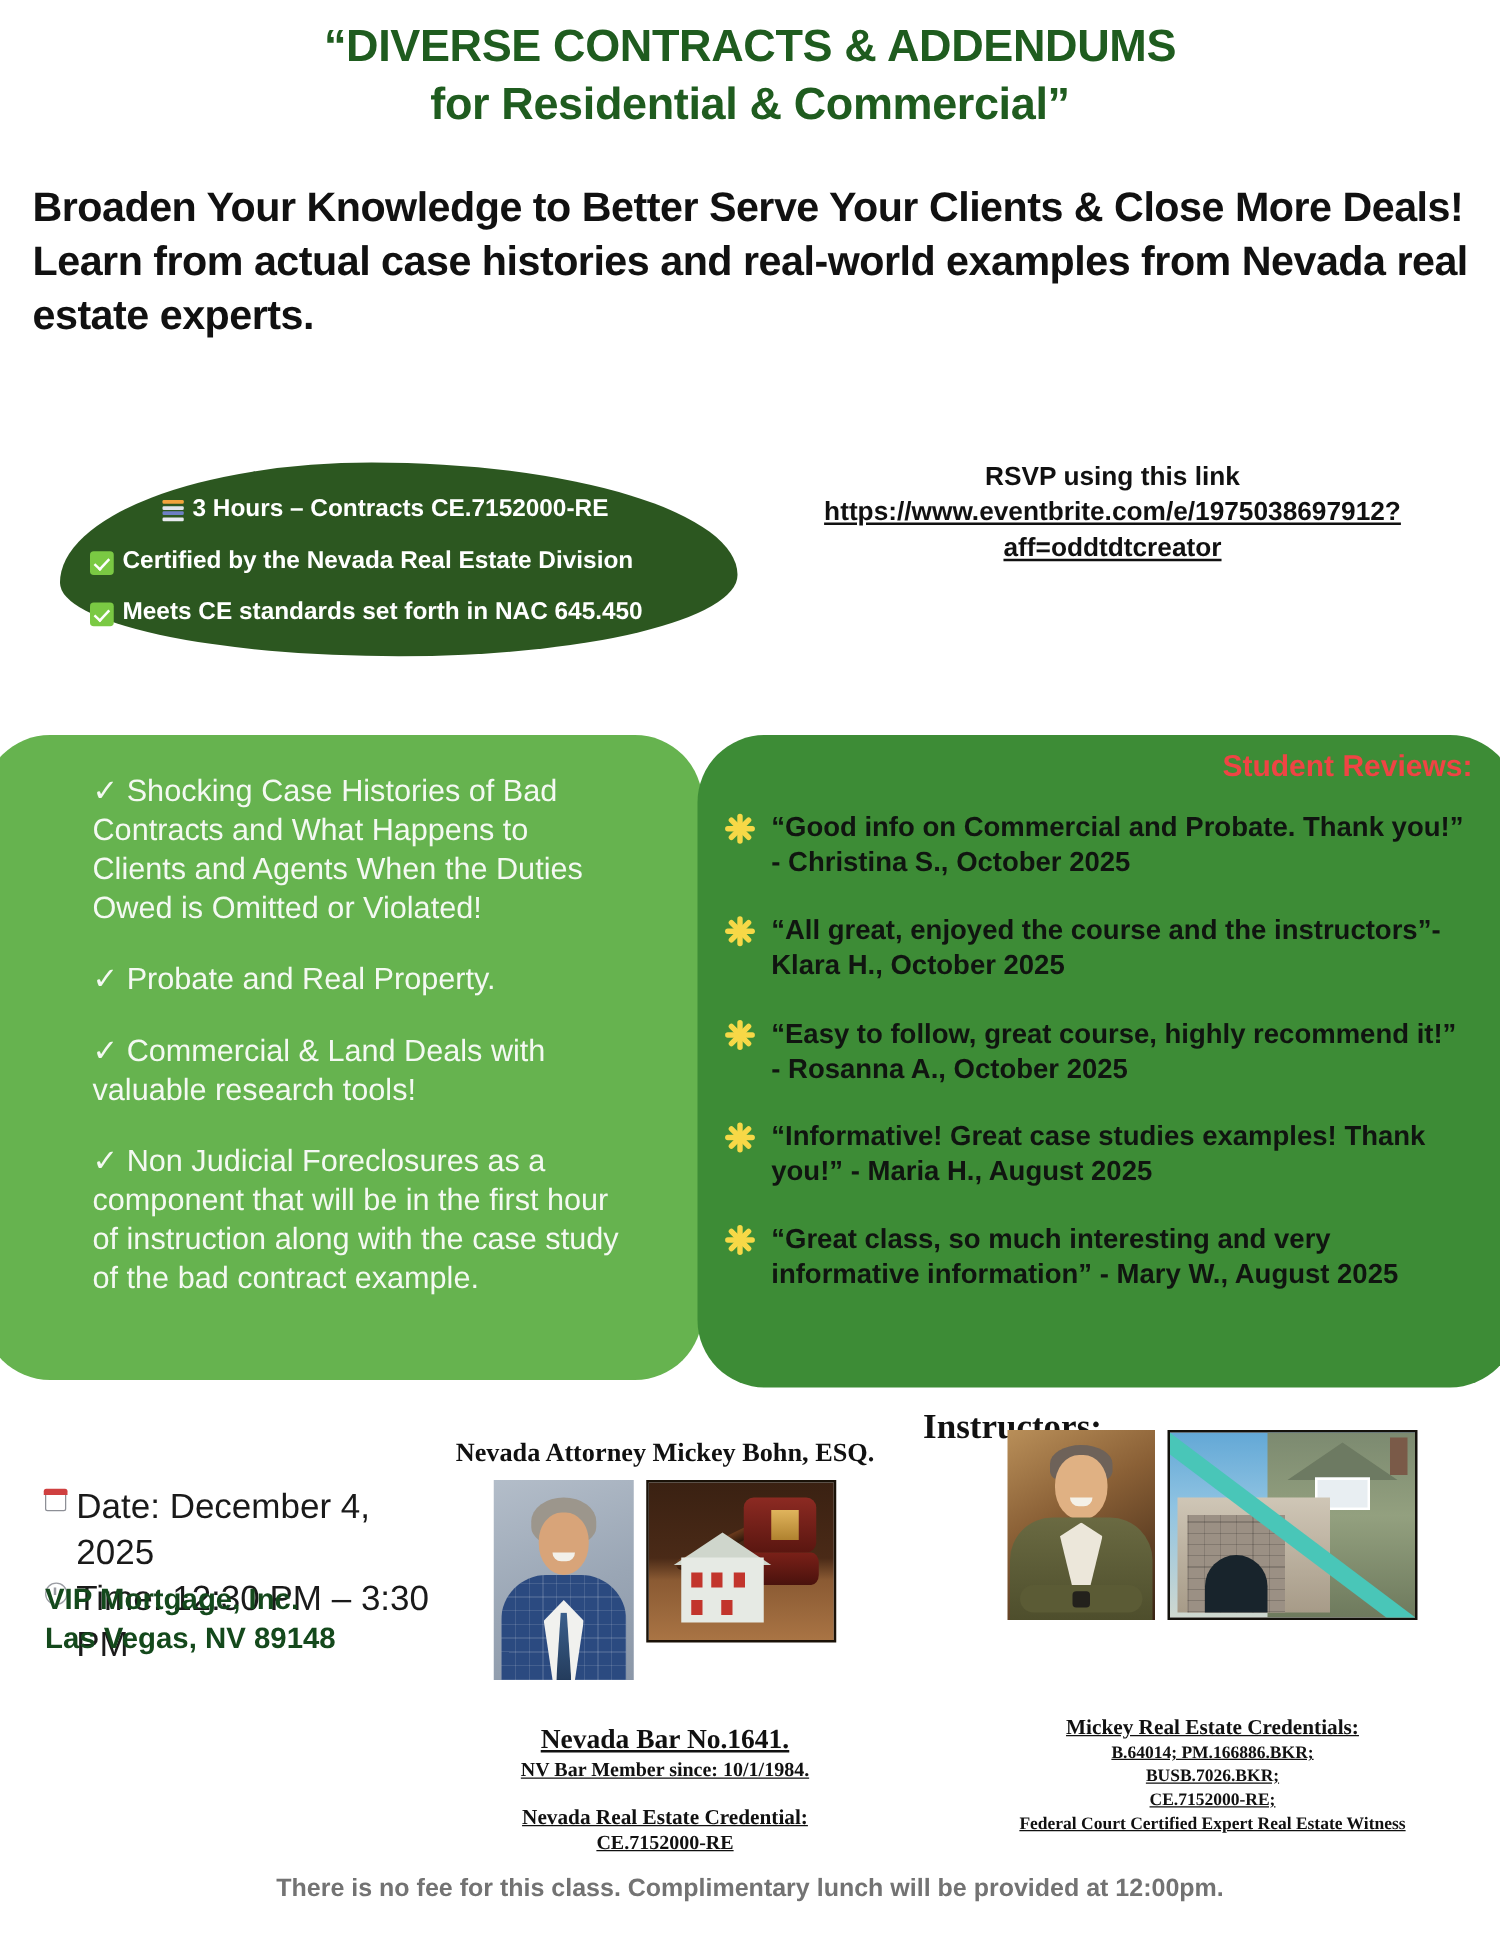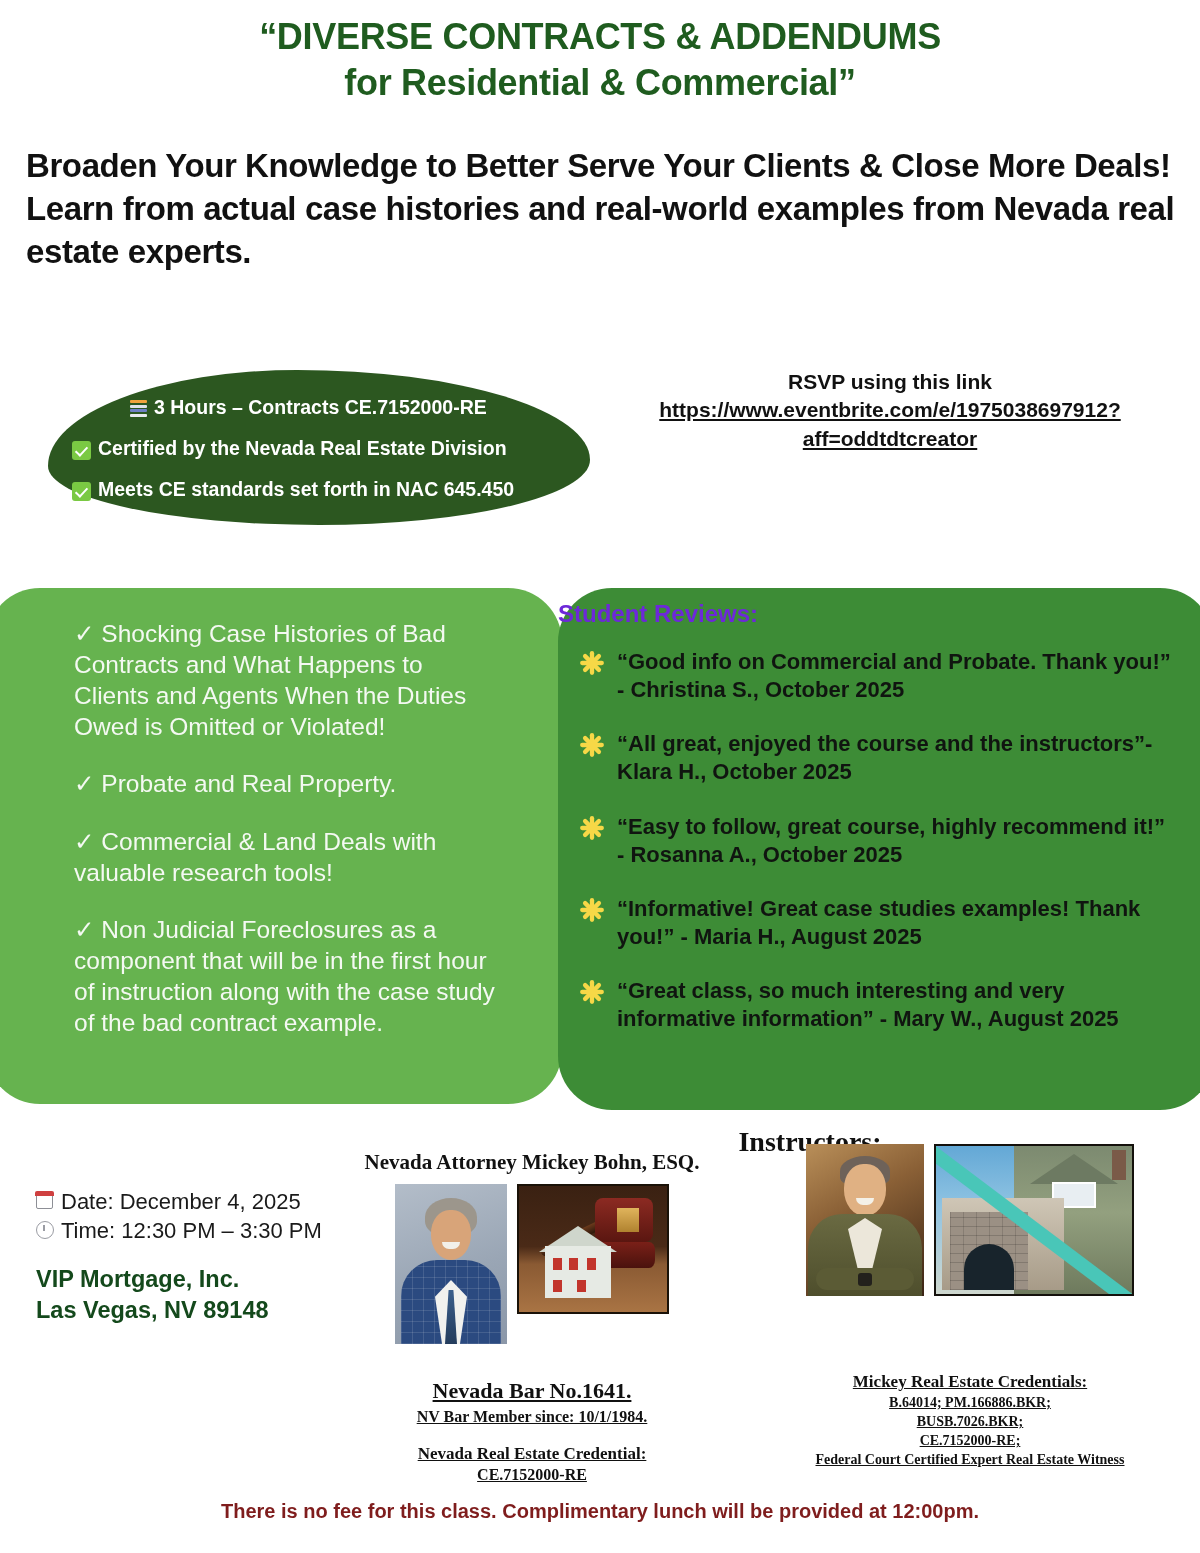--- a/index.html
+++ b/index.html
@@ -140,24 +140,24 @@
     width: 656px;
     height: 522px;
     background: #3d8c36;
     border-radius: 54px;
   }
   .reviews-title {
     position: absolute;
     left: 558px;
     top: 600px;
     width: 620px;
-    text-align: left;
+    text-align: right;
     font-weight: bold;
     font-size: 24px;
-    color: #6d28d9;
+    color: #ef4444;
   }
   .reviews-list {
     position: absolute;
     left: 575px;
     top: 648px;
     width: 600px;
     color: #101510;
     font-weight: bold;
     font-size: 22px;
     line-height: 1.28;
@@ -188,21 +188,21 @@
     font-size: 28px;
     color: #111111;
   }
 
   
   .datetime {
     position: absolute;
     left: 36px;
     top: 1187px;
     width: 330px;
-    font-size: 22px;
+    font-size: 28px;
     line-height: 1.32;
     color: #1a1a1a;
   }
   .dt-row { display: flex; align-items: flex-start; }
   .ic-cal {
     width: 17px; height: 17px; position: relative; top: 5px;
     margin-right: 8px; background:#ffffff; border:1.6px solid #8d8f96;
     border-radius: 2px; box-sizing: border-box; flex: 0 0 auto;
   }
   .ic-cal:before {
@@ -415,21 +415,21 @@
   .cred-sm { font-weight: bold; font-size: 16px; margin-top: 2px; }
   .credentials.two .cred-head { font-size: 17px; margin-top: 0; }
   .credentials.two .cred-sm { font-size: 14px; margin-top: 3px; text-align: center; }
 
   .footnote {
     position: absolute;
     left: 0; top: 1500px; width: 1200px;
     text-align: center;
     font-weight: bold;
     font-size: 20px;
-    color: #7f1d1d;
+    color: #737373;
   }
 </style>
 </head>
 <body>
 
 <div class="headline">
   <span>“DIVERSE CONTRACTS &amp; ADDENDUMS</span>
   <span class="l2">for Residential &amp; Commercial”</span>
 </div>
 

